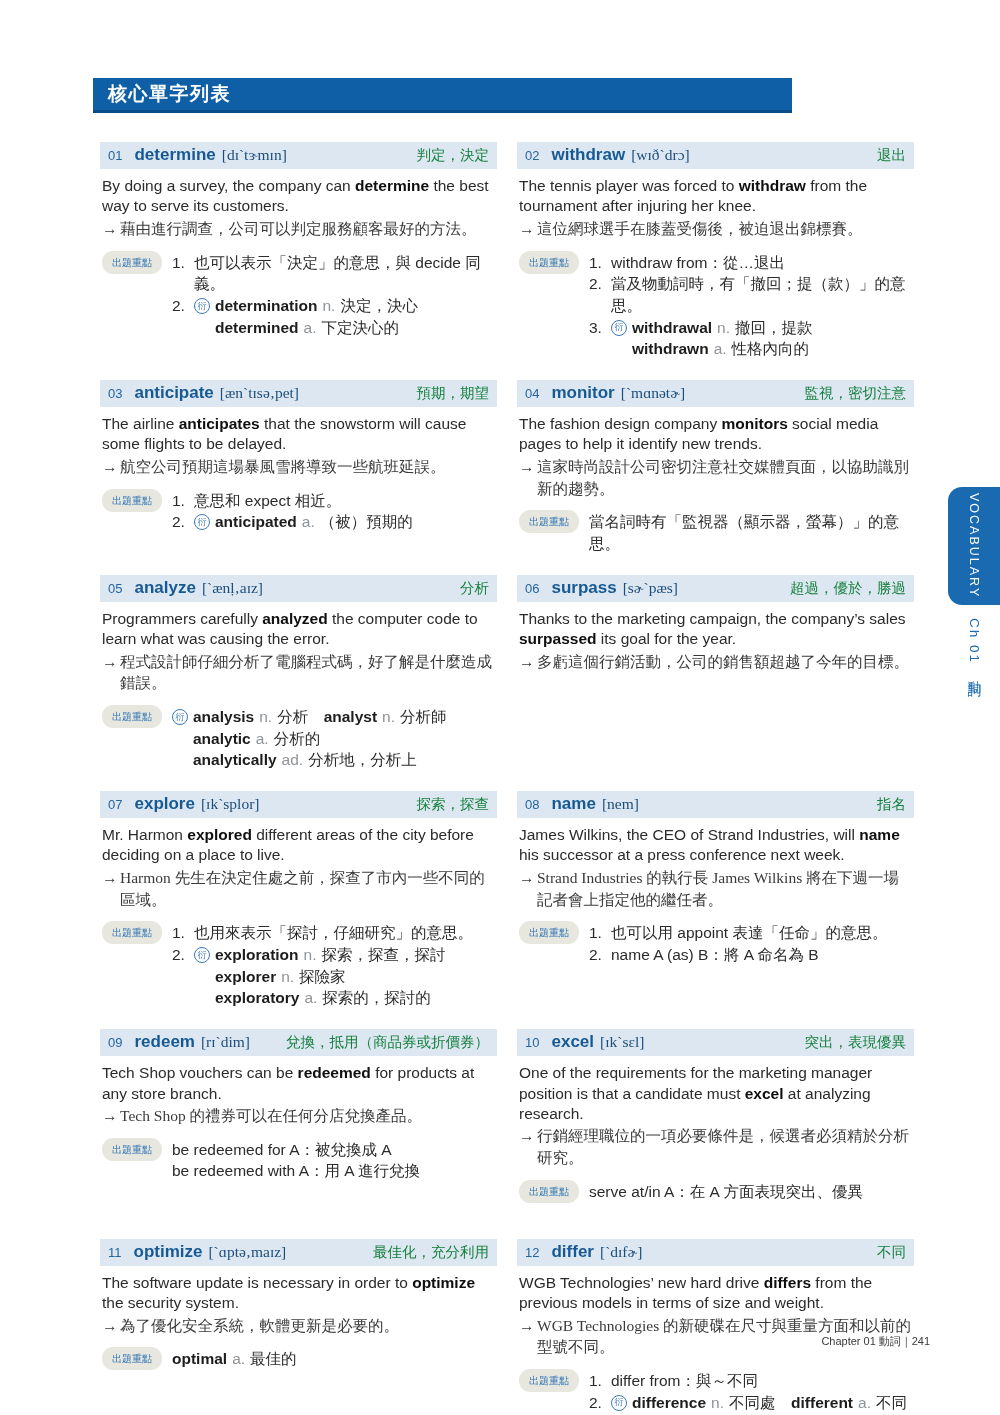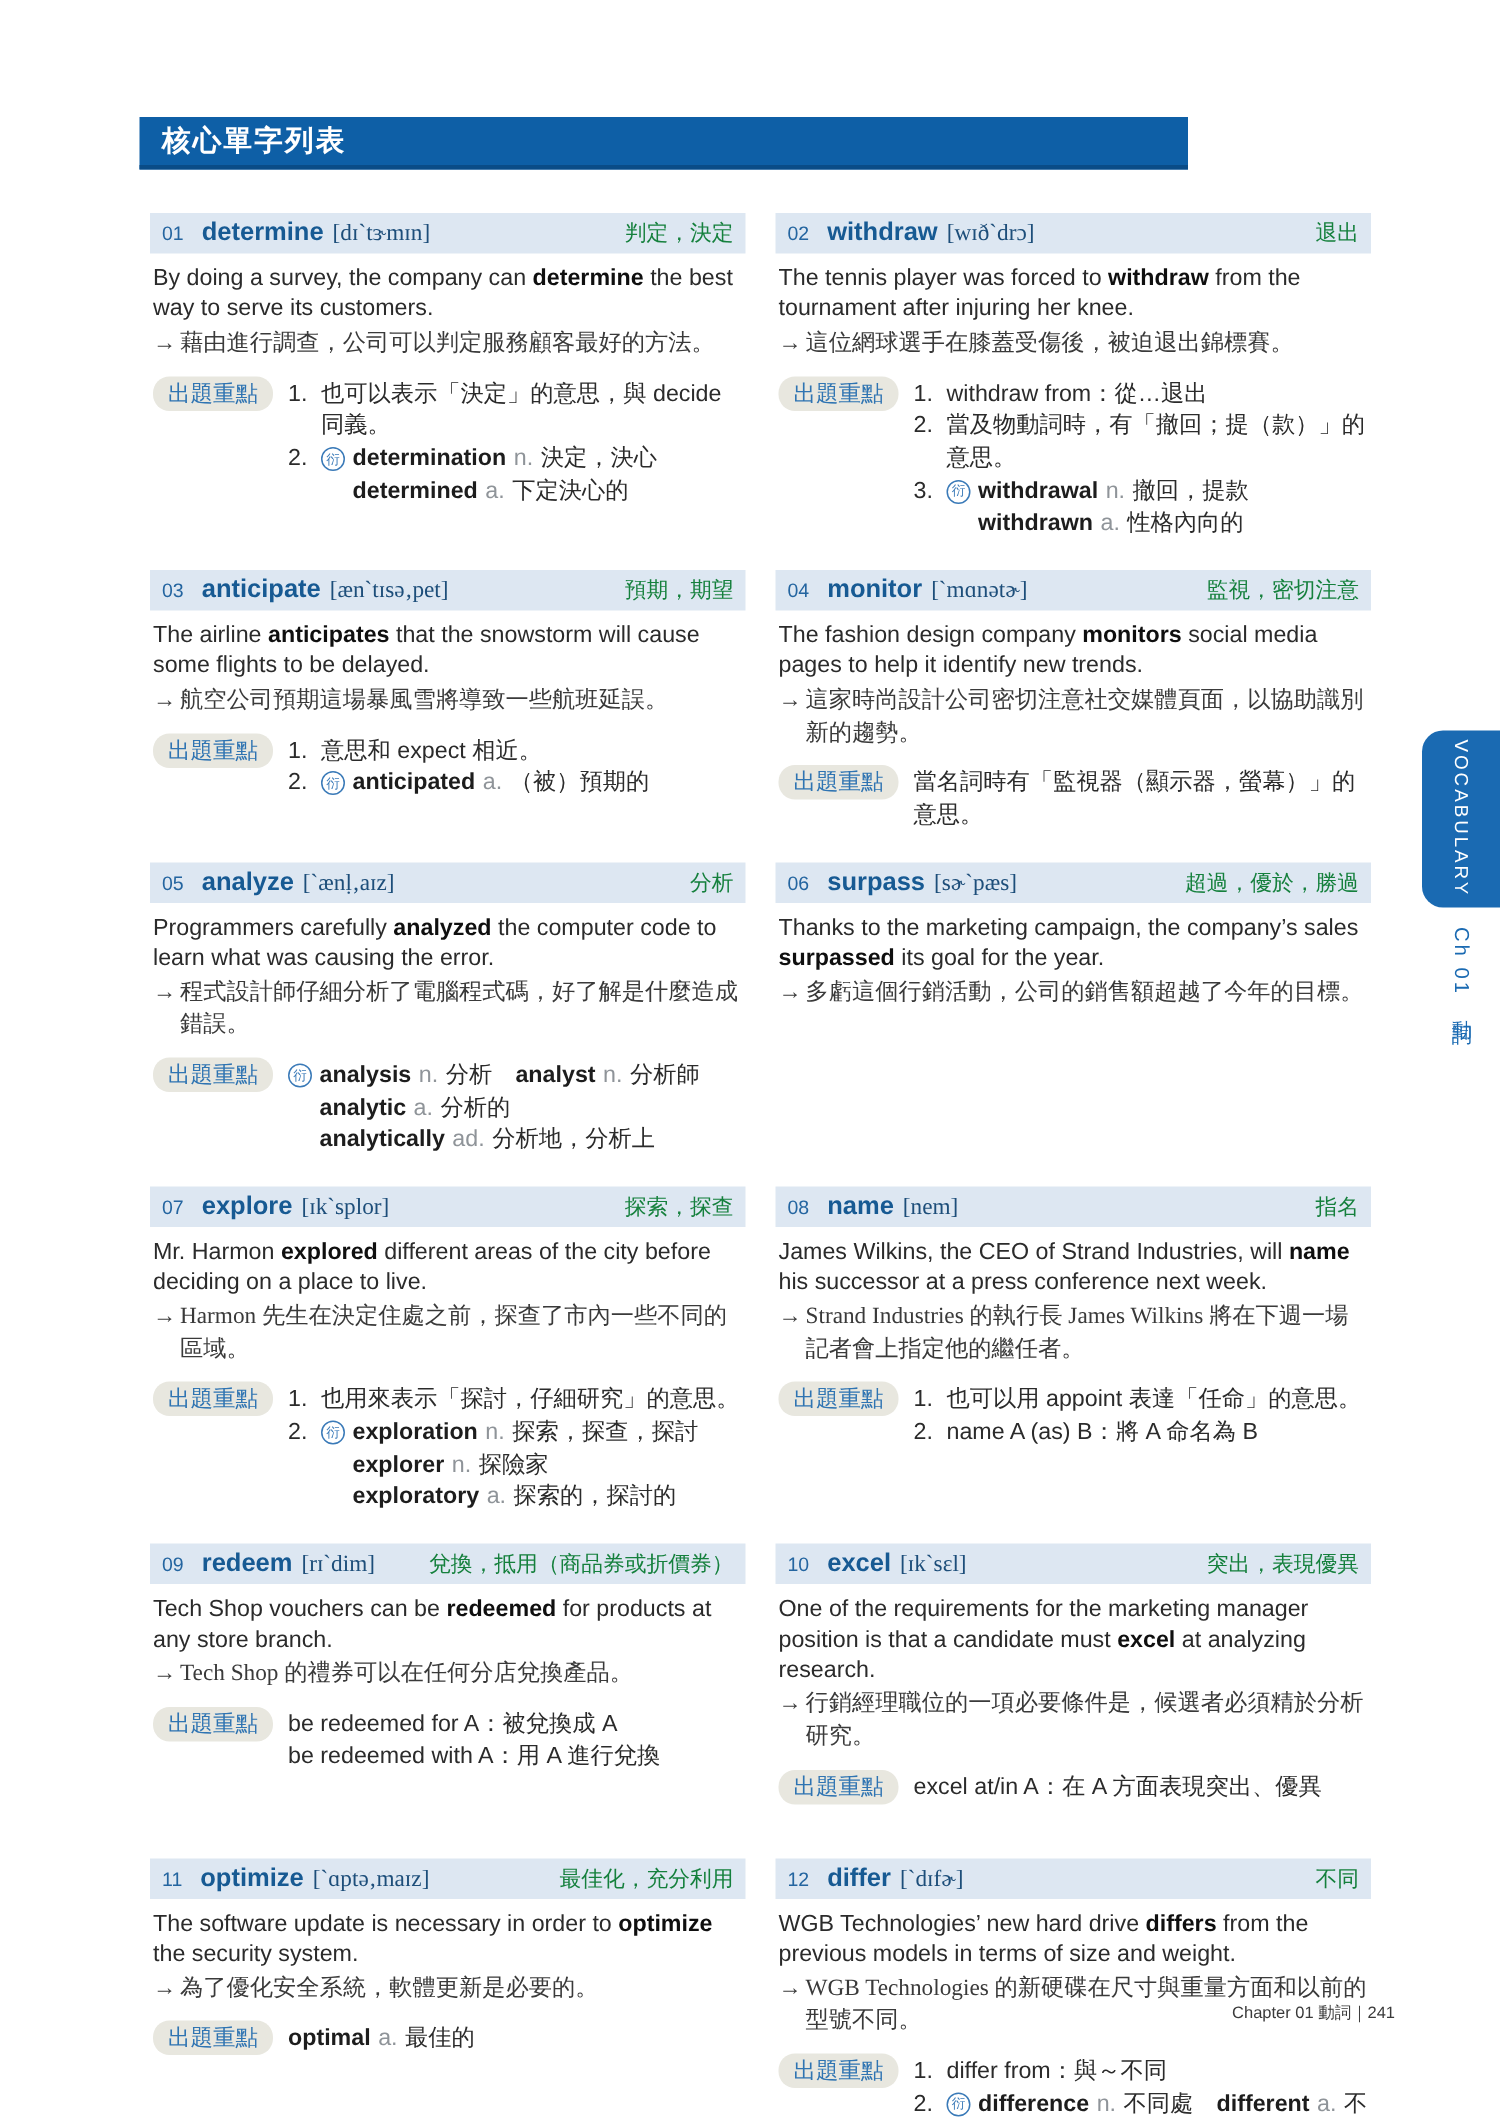--- a/index.html
+++ b/index.html
@@ -43,21 +43,21 @@
 
   .trans {
     display:flex; font-size:15.5px; line-height:1.4; color:#3a3a3a; margin:1px 0 0 2px;
     font-family:"Liberation Serif","DejaVu Serif",serif;
   }
   .trans-arrow { flex:0 0 18px; }
   .trans-text { flex:1; }
 
   .notes { display:flex; margin:11px 0 0 2px; }
   .badge {
-    flex:0 0 auto; background:#e8e7df; color:#2f74b2; font-size:15px;
+    flex:0 0 auto; background:#e8e7df; color:#2f74b2; font-size:10px;
     border-radius:11px; padding:2px 10px; height:19px; line-height:19px;
     margin-right:10px; white-space:nowrap;
   }
   .notes-list { flex:1; padding-top:1px; min-width:0; }
   .note-item { display:flex; font-size:15.5px; line-height:1.4; color:#2b2b2b; }
   .note-num { flex:0 0 22px; }
   .note-body { flex:1; min-width:0; }
   .note-body.note-flex { display:flex; }
   .deriv-icon { flex:0 0 21px; padding-top:3px; }
   .deriv-circle {
@@ -337,21 +337,21 @@
     </div>
     <div class="sentence"><span>One of the requirements for the marketing manager position is that a candidate must </span><span class="kw">excel</span><span> at analyzing research.</span></div>
     <div class="trans">
       <span class="trans-arrow">→</span>
       <span class="trans-text">行銷經理職位的一項必要條件是，候選者必須精於分析研究。</span>
     </div>
     <div class="notes">
       <span class="badge">出題重點</span>
       <div class="notes-list">
           <div class="note-item">
-            <div class="note-body"><span class="seg-text">excel at/in A：在 A 方面表現突出、優異</span></div>
+            <div class="note-body"><span class="seg-text">serve at/in A：在 A 方面表現突出、優異</span></div>
           </div>
         </div>
     </div>
   </div>
     <div class="entry">
     <div class="entry-header">
       <span class="entry-num">11</span>
       <span class="entry-word">optimize</span>
       <span class="entry-phon">[ˋɑptə‚maɪz]</span>
       <span class="entry-meaning">最佳化，充分利用</span>

